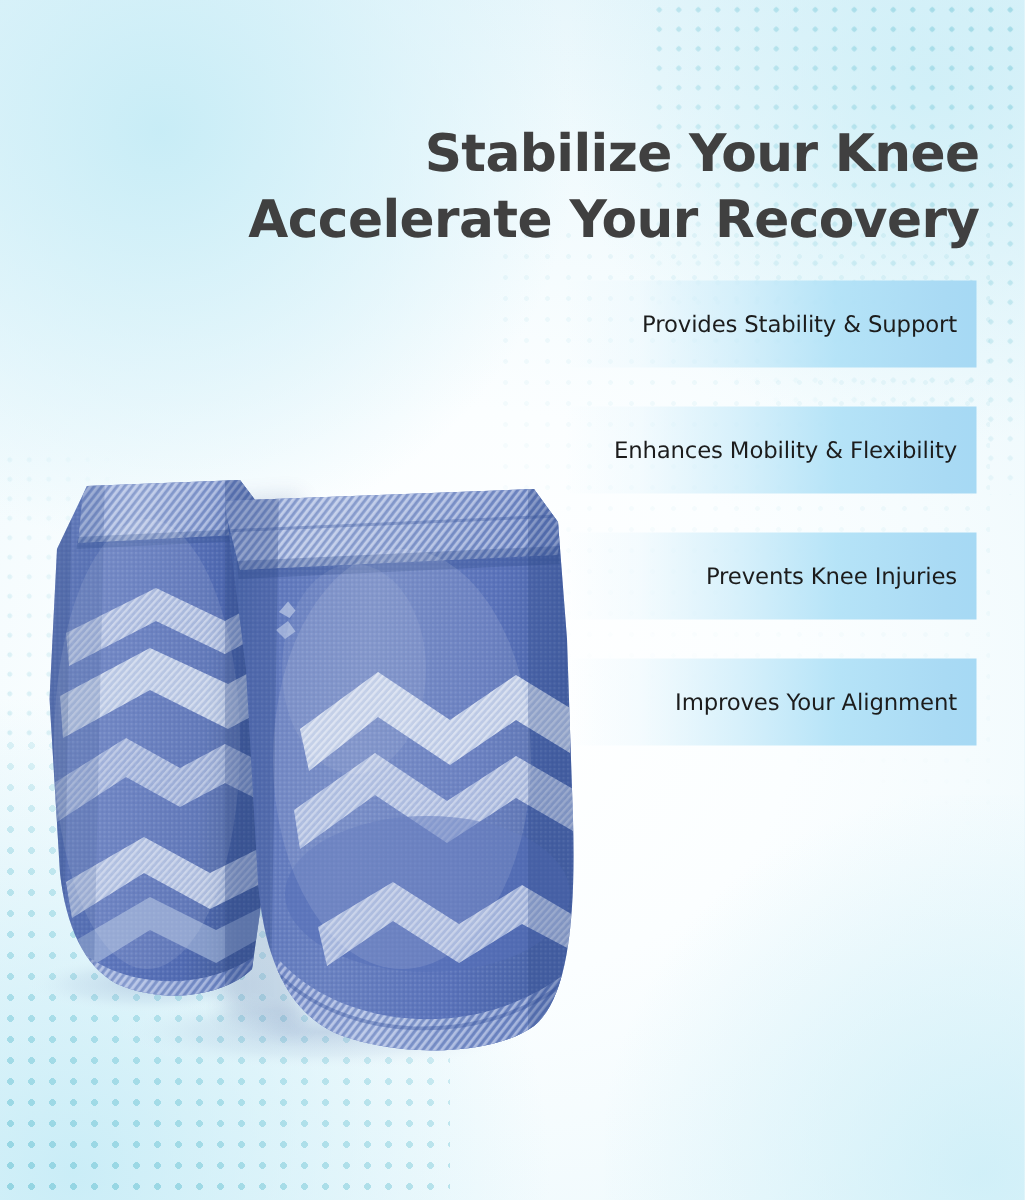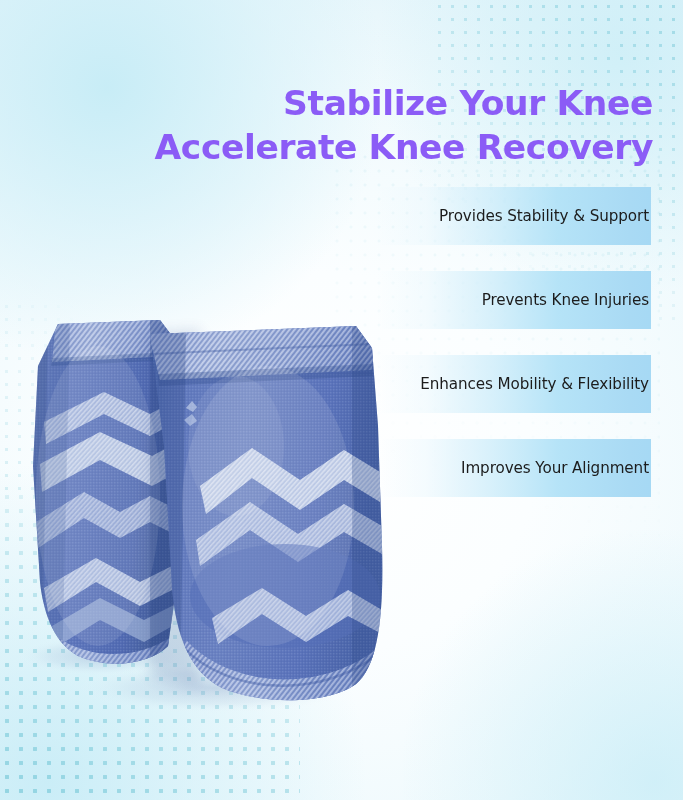--- a/index.html
+++ b/index.html
@@ -66,21 +66,21 @@
     background-image:radial-gradient(rgba(125,200,216,.22) 1.4px, rgba(0,0,0,0) 1.7px);
     background-size:14px 14px;
     -webkit-mask-image:linear-gradient(200deg, rgba(0,0,0,.7) 0%, rgba(0,0,0,0) 70%);
             mask-image:linear-gradient(200deg, rgba(0,0,0,.7) 0%, rgba(0,0,0,0) 70%);
   }
 
   
   .headline{
     position:absolute;right:30px;top:82px;width:500px;
     text-align:right;
-    color:#8b5cf6;
+    color:#404040;
     font-family:"DejaVu Sans","Liberation Sans",sans-serif;
     font-weight:bold;
     font-size:34.5px;
     line-height:1.27;
     letter-spacing:-0.4px;
     white-space:nowrap;
   }
   .headline .l2{display:block;}
 
   
@@ -97,21 +97,21 @@
         rgba(206,237,250,.8) 42%,
         rgba(178,226,247,.95) 66%,
         #a9daf4 92%,
         #a6d9f4 100%);
     display:flex;
     align-items:center;
     justify-content:flex-end;
   }
   .feat:last-child{margin-bottom:0;}
   .feat-label{
-    padding-right:2px;
+    padding-right:13px;
     color:#1c1c1c;
     font-family:"DejaVu Sans","Liberation Sans",sans-serif;
     font-size:15.2px;
     font-weight:500;
     letter-spacing:-0.1px;
     white-space:nowrap;
   }
 
   
   .product{
@@ -305,31 +305,31 @@
 
           <ellipse cx="268" cy="210" rx="86" ry="140" fill="#ffffff" opacity="0.11"></ellipse>
           <ellipse cx="236" cy="150" rx="48" ry="70" fill="#ffffff" opacity="0.08"></ellipse>
         </g>
       </g>
     </svg>
   </div>
 
   <div class="headline">
     <span>Stabilize Your Knee</span>
-    <span class="l2">Accelerate Knee Recovery</span>
+    <span class="l2">Accelerate Your Recovery</span>
   </div>
 
   <div class="features">
     <div class="feat">
       <span class="feat-label">Provides Stability &amp; Support</span>
     </div>
     <div class="feat">
-      <span class="feat-label">Prevents Knee Injuries</span>
+      <span class="feat-label">Enhances Mobility &amp; Flexibility</span>
     </div>
     <div class="feat">
-      <span class="feat-label">Enhances Mobility &amp; Flexibility</span>
+      <span class="feat-label">Prevents Knee Injuries</span>
     </div>
     <div class="feat">
       <span class="feat-label">Improves Your Alignment</span>
     </div>
   </div>
 
 </div>
 
 </body></html>

